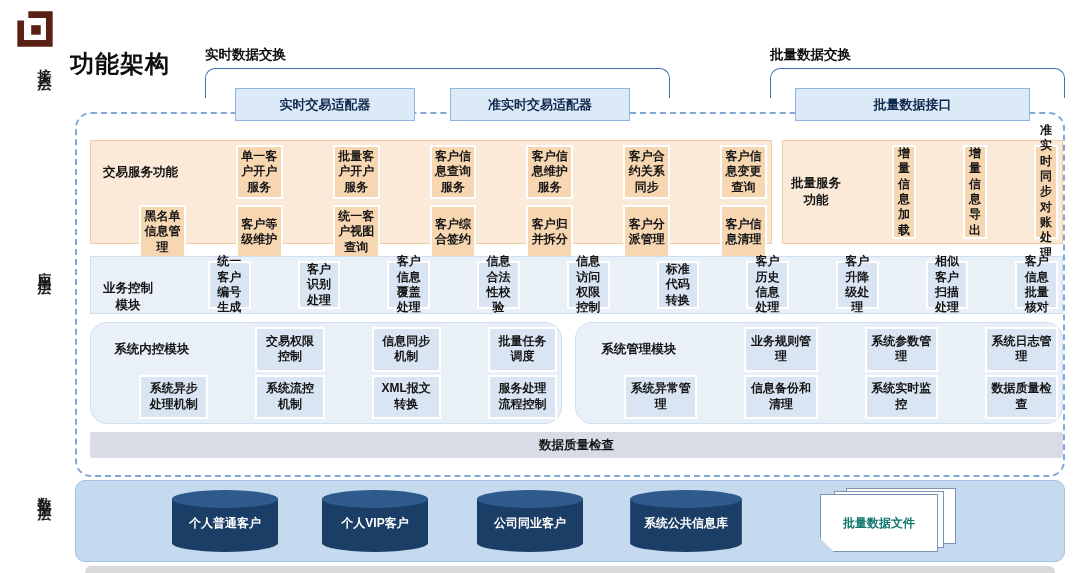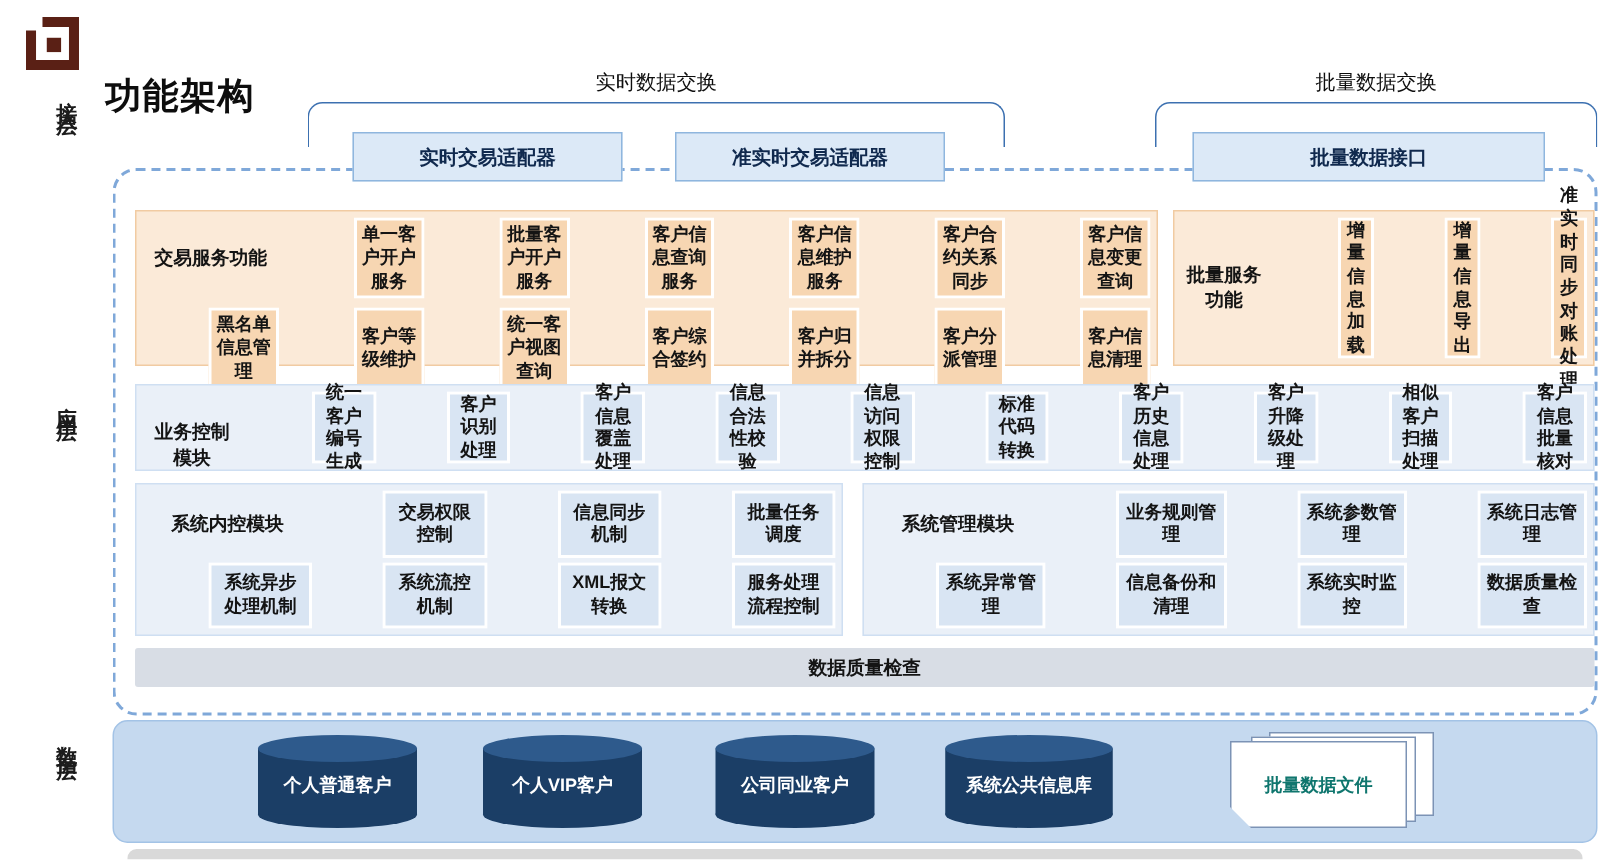--- a/index.html
+++ b/index.html
@@ -11,34 +11,34 @@
   .logo{position:absolute;left:14px;top:8px;width:42px;height:42px;}
   .page-title{position:absolute;left:70px;top:13px;font-size:24px;font-weight:800;color:#0d0d0d;letter-spacing:1px;margin-top:35px;}
 
   
   .vlabel{position:absolute;left:36px;writing-mode:vertical-rl;text-orientation:upright;
           font-size:14px;font-weight:700;color:#1c1c1c;letter-spacing:5px;}
 
   
   .bracket{position:absolute;top:68px;height:30px;border:1.5px solid #3C70B0;border-bottom:none;
            border-radius:10px 10px 0 0;z-index:0;}
-  .bracket-label{position:absolute;top:46px;text-align:center;font-size:13.5px;font-weight:400;color:#0d0d0d;z-index:2;}
+  .bracket-label{position:absolute;top:46px;text-align:left;font-size:13.5px;font-weight:700;color:#0d0d0d;z-index:2;}
   .adapter{position:absolute;top:88px;height:33px;background:#DCE9F7;border:1px solid #8FB6DE;
            display:flex;align-items:center;justify-content:center;font-size:13px;font-weight:700;color:#10294e;z-index:3;}
 
   
   .app-panel{position:absolute;left:75px;top:112px;width:990px;height:365px;border:2px dashed #7FA8D9;
              border-radius:16px;background:#fff;z-index:0;}
 
   
   .group{position:absolute;z-index:1;}
   .orange{background:#FBEAD8;border:1px solid #F1CBA2;}
   .blue{background:#EAF0F8;border:1px solid #CFDFF2;}
   .grid7{display:grid;grid-template-columns:repeat(7,1fr);grid-auto-rows:1fr;gap:6px;padding:4px;}
-  .grid4{display:grid;grid-template-columns:repeat(4,1fr);grid-auto-rows:1fr;gap:3px;padding:4px;}
+  .grid4{display:grid;grid-template-columns:repeat(4,1fr);grid-auto-rows:1fr;gap:3px;padding:4px;border-radius:17px;}
   .hrow{display:flex;gap:3px;padding:4px;}
   .hrow>.box{flex:1;}
   .box{display:flex;align-items:center;justify-content:center;text-align:center;font-size:12px;font-weight:700;
        line-height:1.28;padding:2px 3px;color:#141414;margin-left:44px;}
   .ob{background:#F7D6B2;border:2px solid #fff;}
   .bb{background:#D9E5F3;border:2px solid #fff;}
   .glabel{display:flex;align-items:center;justify-content:center;text-align:center;font-weight:700;
           font-size:12.5px;color:#141414;padding:2px;}
   .hrow>.glabel{flex:0 0 58px;}
   .hrow>.glabel.bc{flex:0 0 66px;margin-top:24px;}

